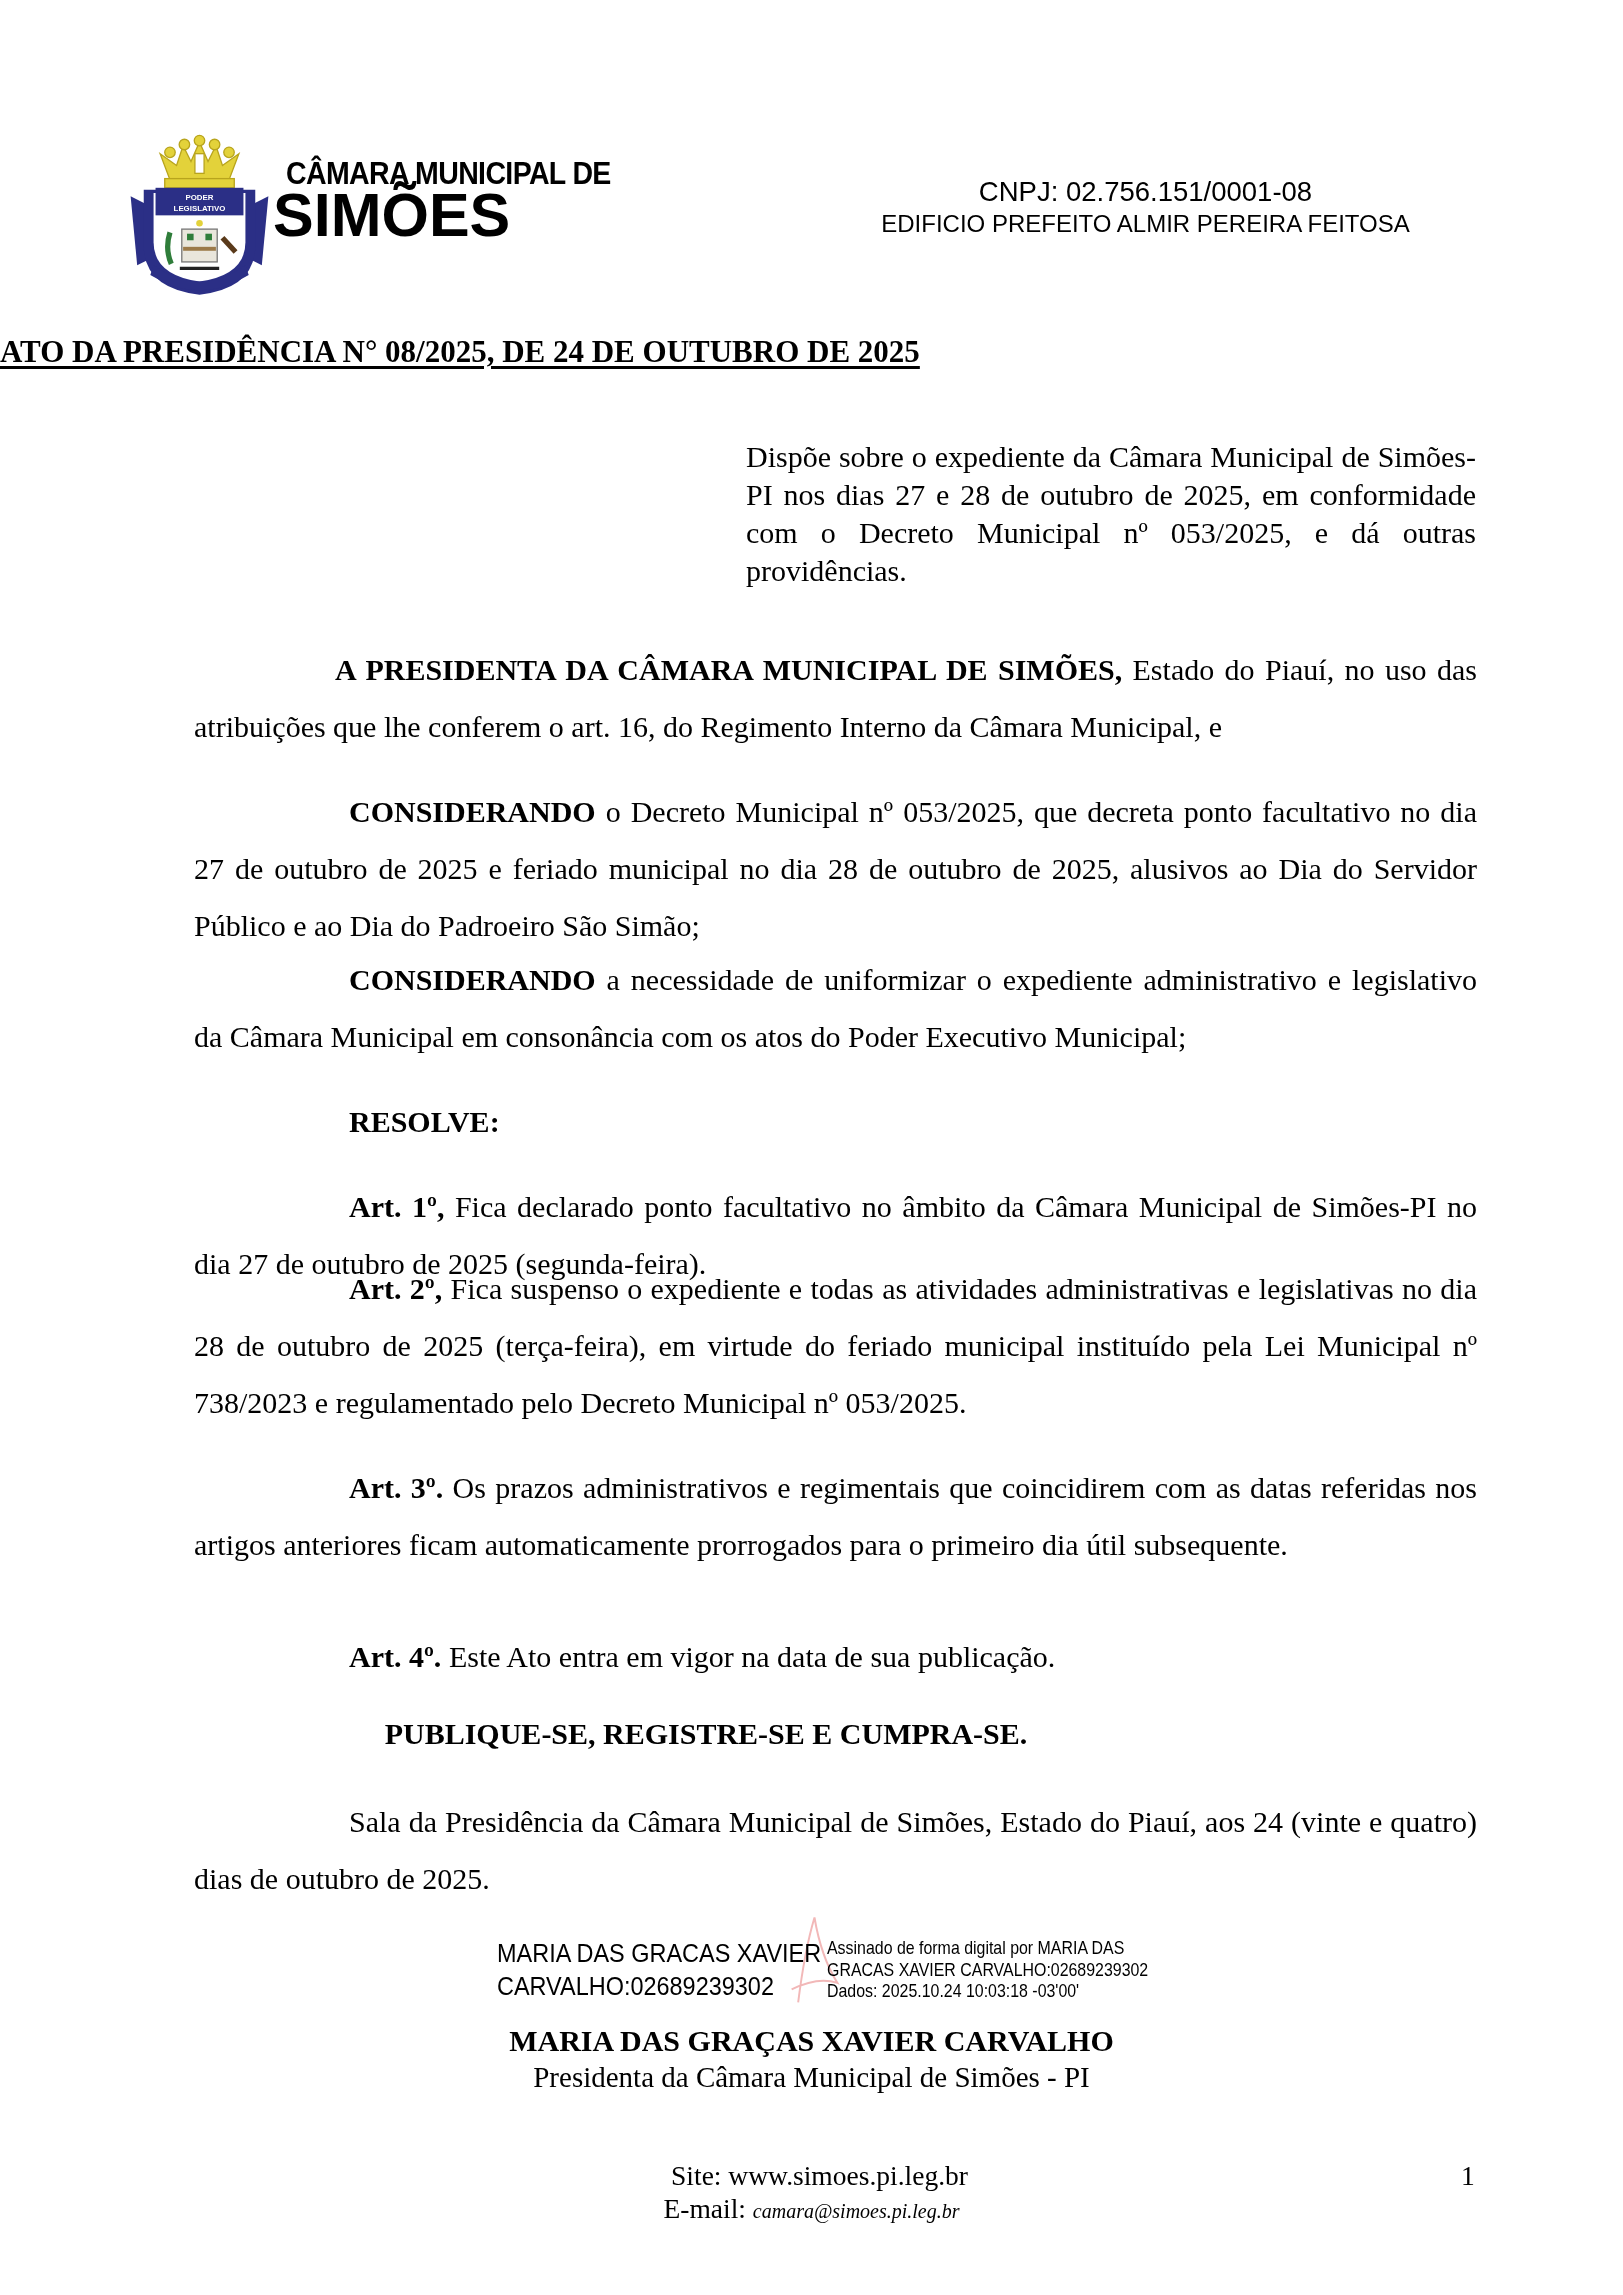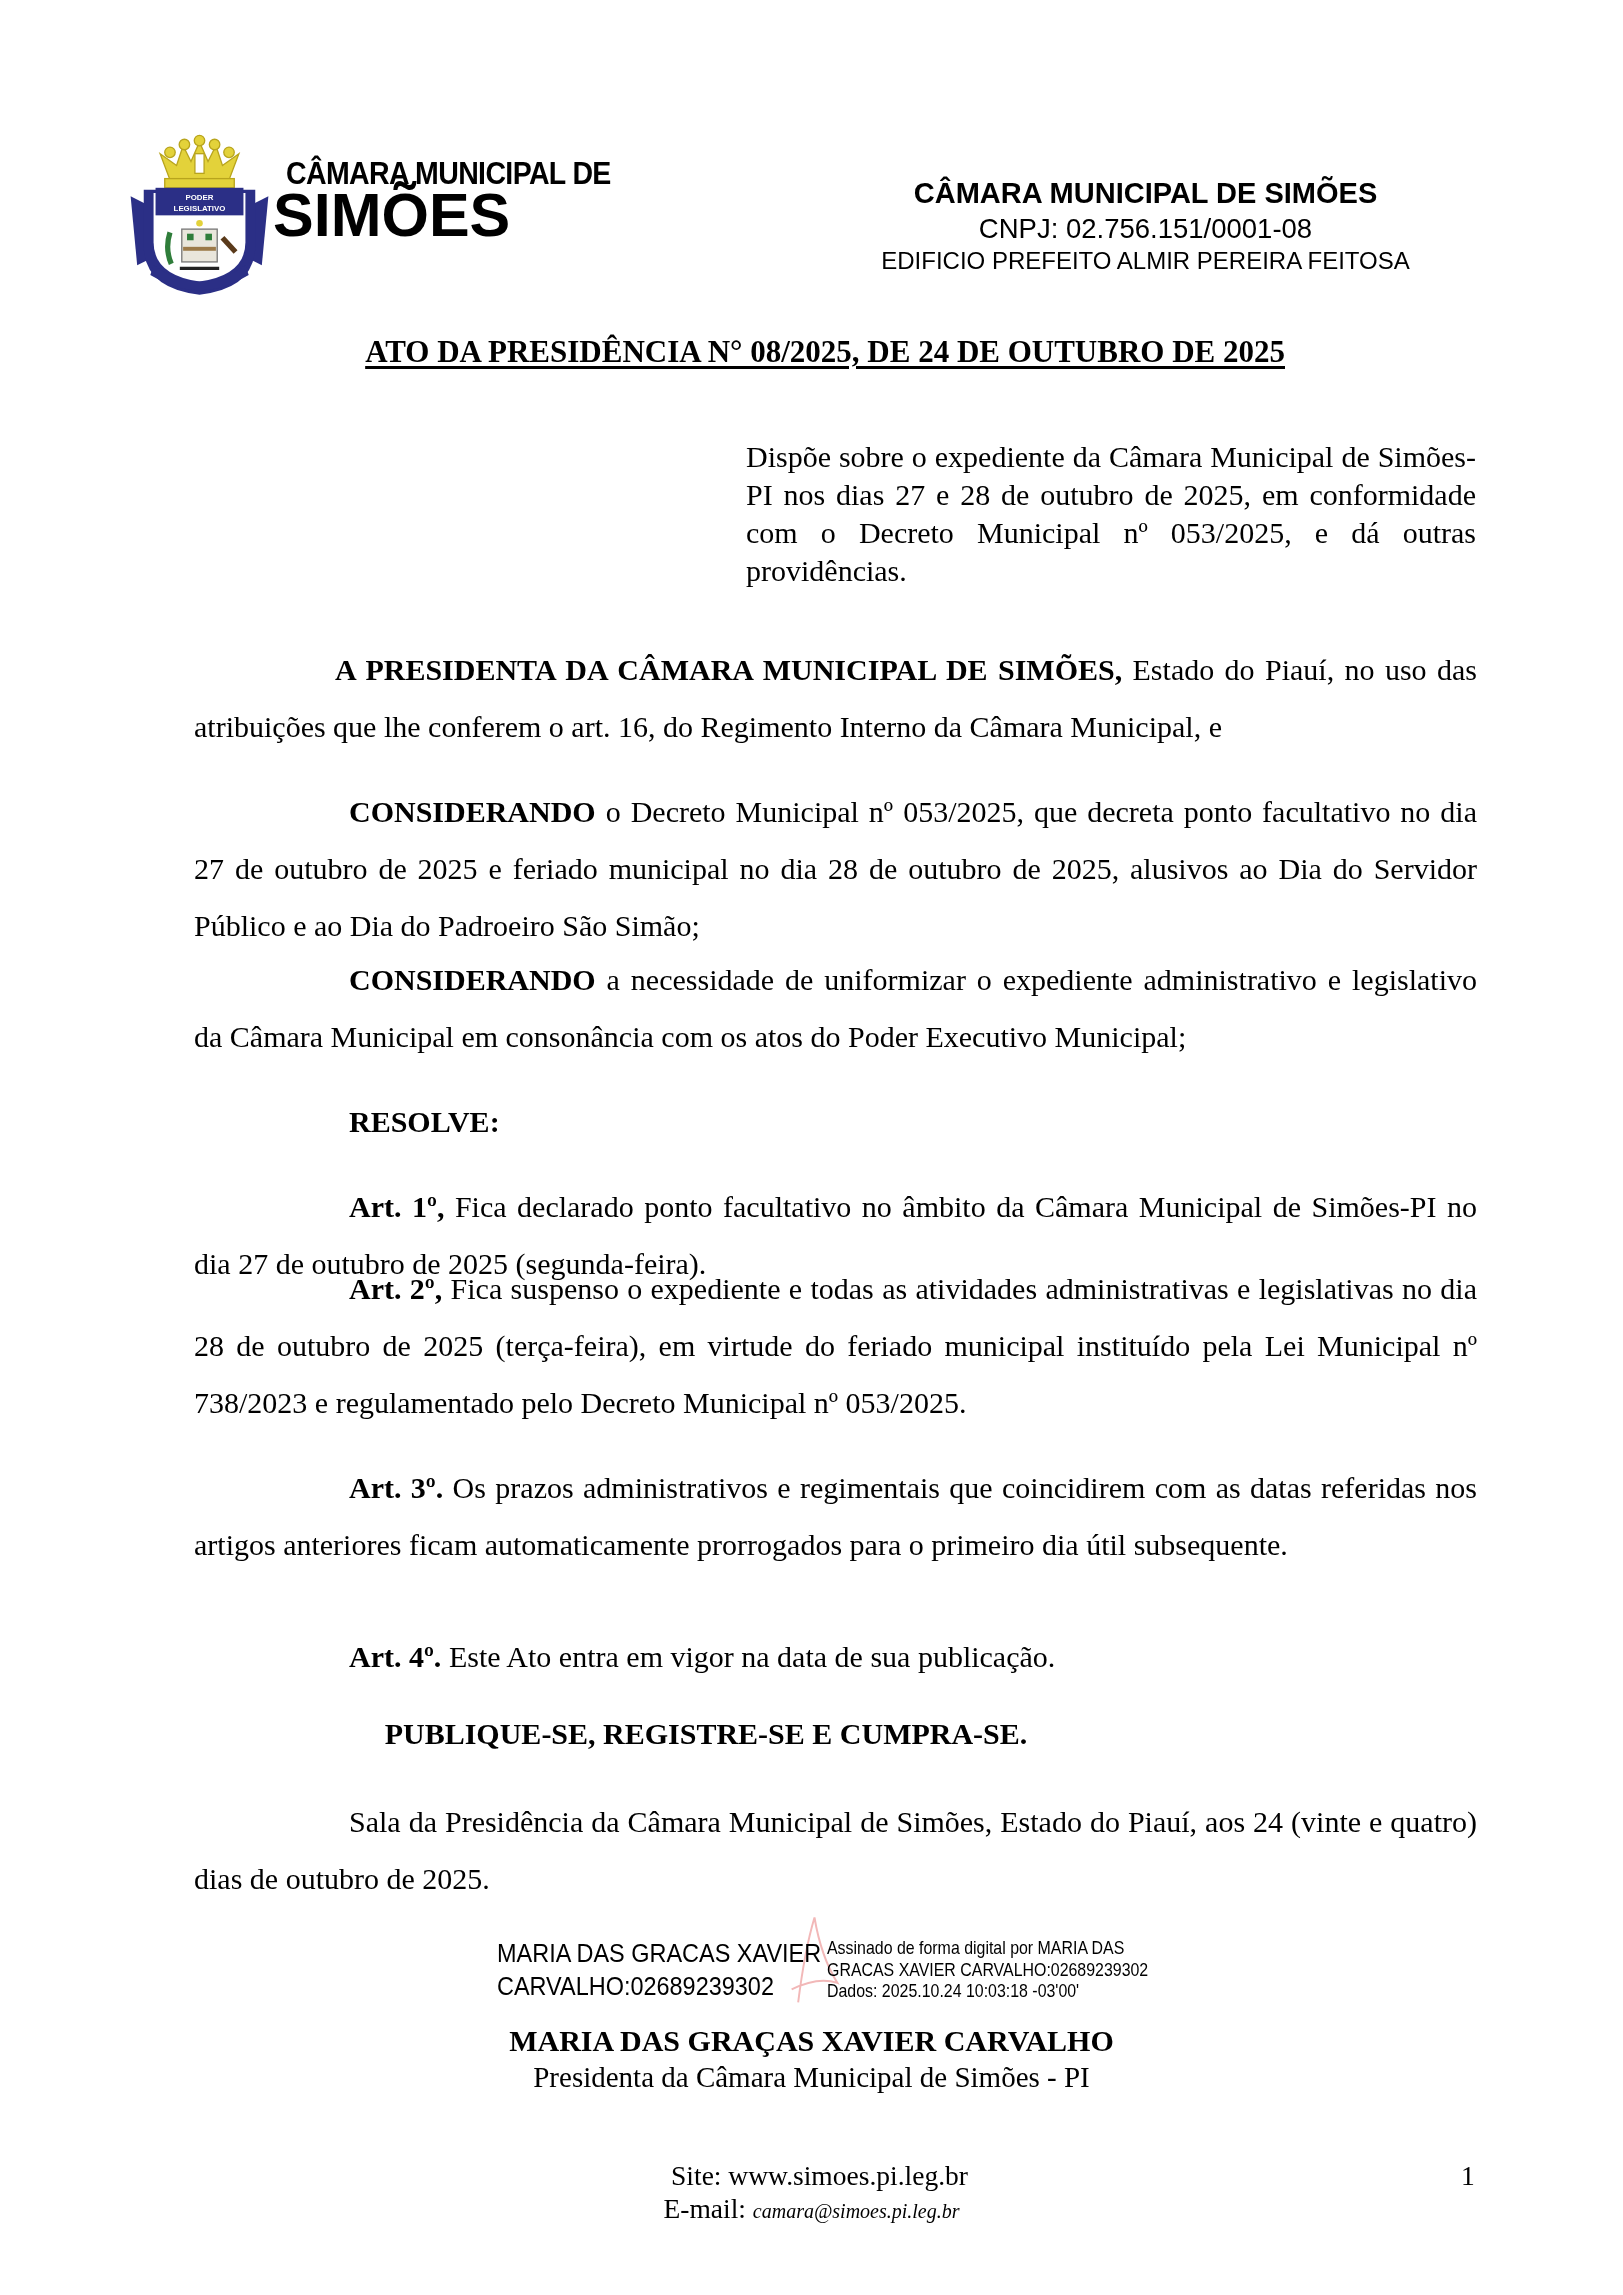--- a/index.html
+++ b/index.html
@@ -12,21 +12,21 @@
   #logo-text-top { position: absolute; left: 162px; top: 22px; font-size: 31px; font-weight: bold; letter-spacing: -0.7px; white-space: nowrap; transform: scaleX(0.92); transform-origin: left center; }
   #logo-text-big { position: absolute; left: 149px; top: 51px; font-size: 61px; font-weight: 900; letter-spacing: 0px; white-space: nowrap; line-height: 1; transform: scaleX(1.0); transform-origin: left top; }
   #crest { position: absolute; left: 0; top: 0; width: 151px; height: 164px; }
 
   #header-right { position: absolute; left: 851px; top: 175px; width: 589px; text-align: center; }
   #header-right .l1 { font-size: 29px; font-weight: bold; line-height: 37px; }
   #header-right .l2 { font-size: 27.5px; line-height: 33px; }
   #header-right .l3 { font-size: 24px; line-height: 31px; }
 
   
-  #doc-title { position: absolute; left: 0; width: 1285px; top: 332px; text-align: right; font-size: 31px; font-weight: bold; line-height: 39px; }
+  #doc-title { position: absolute; left: 0; width: 1285px; top: 332px; text-align: left; font-size: 31px; font-weight: bold; line-height: 39px; }
   #doc-title span { text-decoration: underline; text-decoration-thickness: 2.6px; text-underline-offset: 3.9px; }
 
   
   #ementa { position: absolute; left: 746px; top: 438px; width: 730px; font-size: 30px; line-height: 38px; text-align: justify; }
 
   
   .para { position: absolute; left: 194px; width: 1283px; font-size: 30px; line-height: 57px; text-align: justify; }
   .indent { text-indent: 155px; }
   b { font-weight: bold; }
 
@@ -94,21 +94,20 @@
     <path d="M150 158 L170 180" stroke="#5a3a1a" stroke-width="8"></path>
     <path d="M85 205 L145 205" stroke="#222" stroke-width="5"></path>
 
     <path d="M45 200 Q115 250 185 200 L190 215 Q115 262 40 215 Z" fill="#2b2f86"></path>
   </svg>
   <div id="logo-text-top" class="sans">CÂMARA MUNICIPAL DE</div>
   <div id="logo-text-big" class="sans">SIMÕES</div>
 </div>
 
 <div id="header-right" class="sans">
-  <div class="l1">CÂMARA MUNICIPAL DE SIMÕES</div>
   <div class="l2">CNPJ: 02.756.151/0001-08</div>
   <div class="l3">EDIFICIO PREFEITO ALMIR PEREIRA FEITOSA</div>
 </div>
 
 <div id="doc-title" class="serif">
   <span>ATO DA PRESIDÊNCIA N° 08/2025, DE 24 DE OUTUBRO DE 2025</span>
 </div>
 
 <div id="ementa" class="serif">Dispõe sobre o expediente da Câmara Municipal de Simões-PI nos dias 27 e 28 de outubro de 2025, em conformidade com o Decreto Municipal nº 053/2025, e dá outras providências.</div>
 

